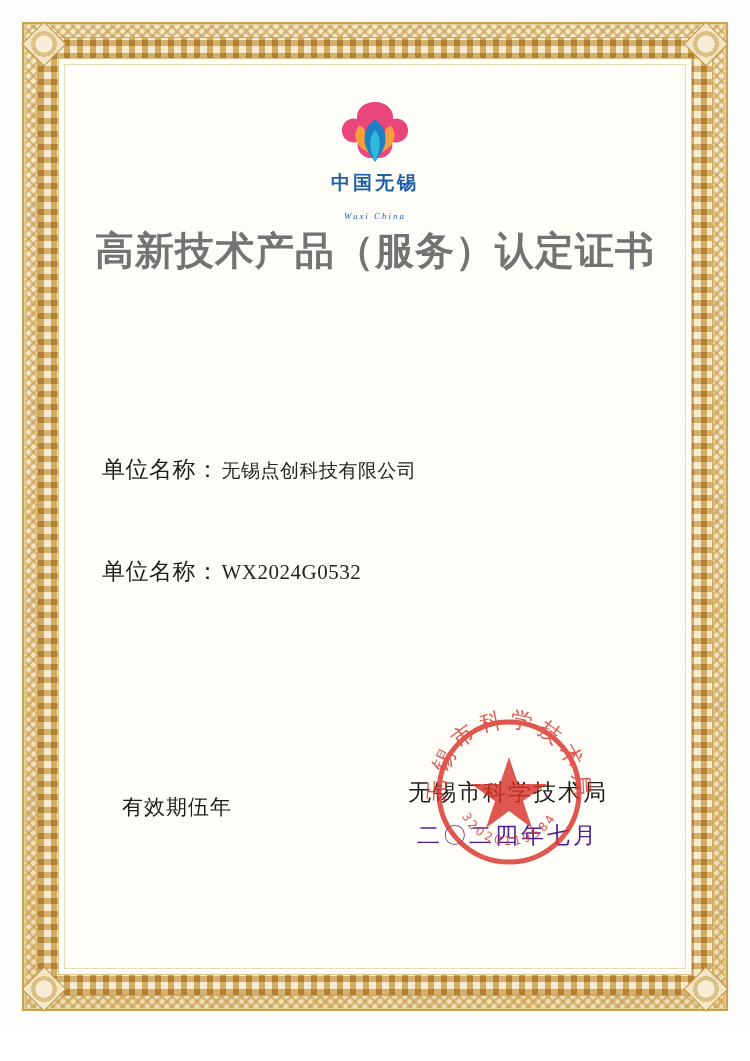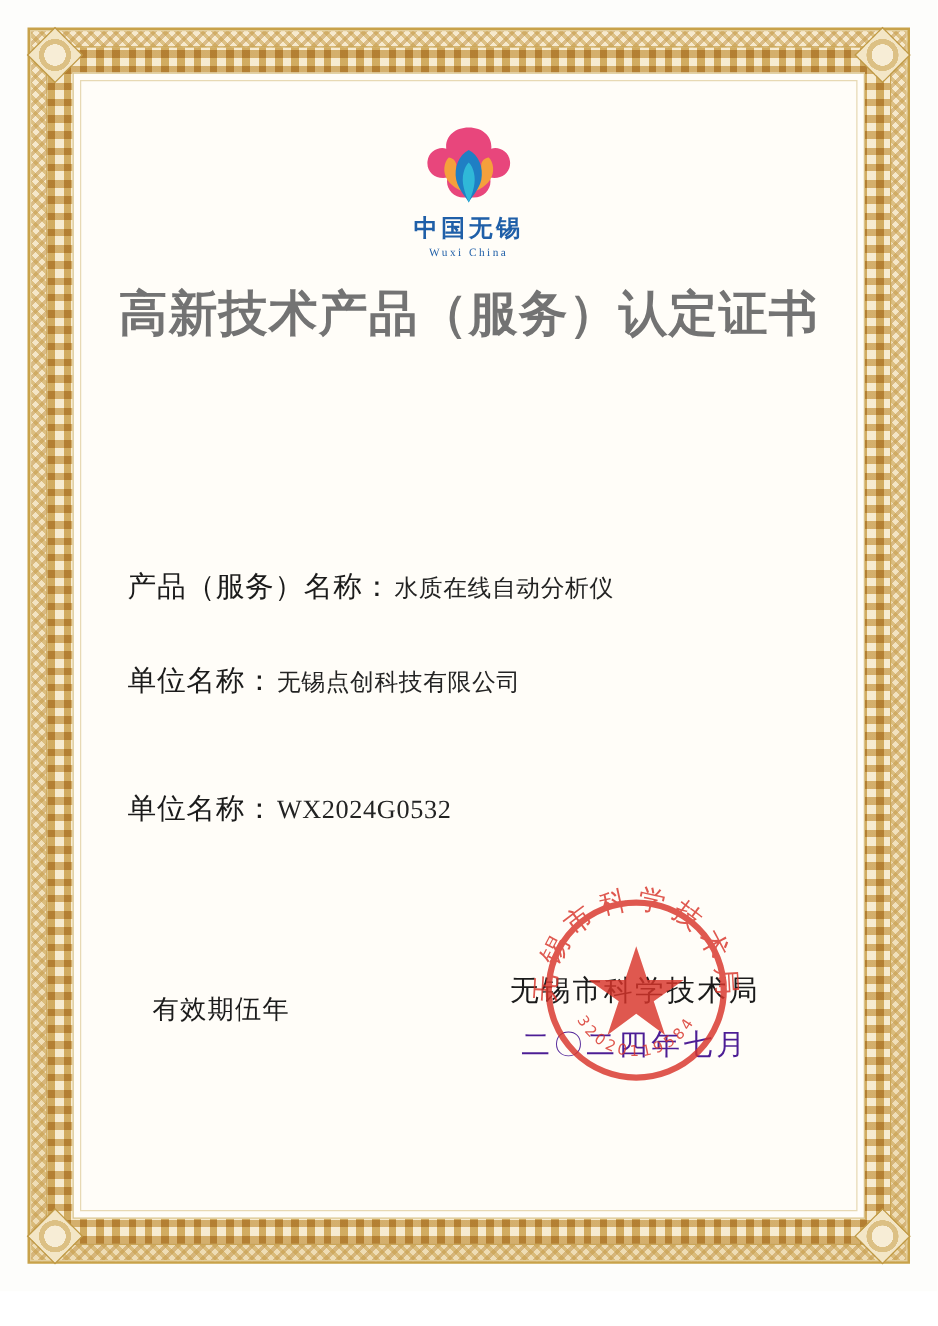--- a/index.html
+++ b/index.html
@@ -89,24 +89,25 @@
   .emblem-mark{width:92px;height:72px;display:block;}
   .emblem-text{
     margin-top:2px;
     font-family:"Liberation Serif", serif;
     font-size:19px;
     letter-spacing:3px;
     color:#1f5fa8;
     font-weight:700;
   }
   .emblem-sub{
-    margin-top:1px;
+    margin-top:15px;
     font-size:9px;
     letter-spacing:2px;
     color:#1f5fa8;
+    font-style:italic;
   }
 
   
   .title{
     position:absolute;left:0;right:0;top:160px;
     text-align:center;
     font-family:"DejaVu Sans", sans-serif;
     font-weight:700;
     font-size:39px;
     letter-spacing:1px;
@@ -210,24 +211,20 @@
         </g>
       </svg>
       <div class="emblem-text">中国无锡</div>
       <div class="emblem-sub">Wuxi China</div>
     </div>
 
     <div class="title">高新技术产品（服务）认定证书</div>
 
     <div class="fields">
 
-      <div class="field-row">
-        <span class="field-label">产品（服务）名称：</span>
-        <span class="field-value">水质在线自动分析仪</span>
-      </div>
 
       <div class="field-row">
         <span class="field-label">单位名称：</span>
         <span class="field-value">无锡点创科技有限公司</span>
       </div>
 
       <div class="field-row">
         <span class="field-label">单位名称：</span>
         <span class="field-value code">WX2024G0532</span>
       </div>

